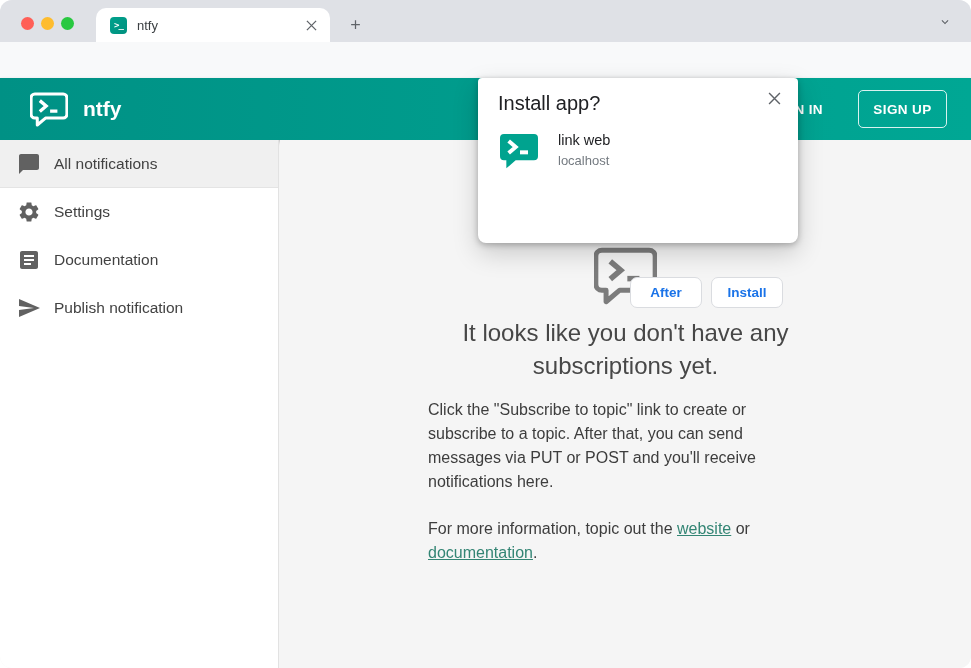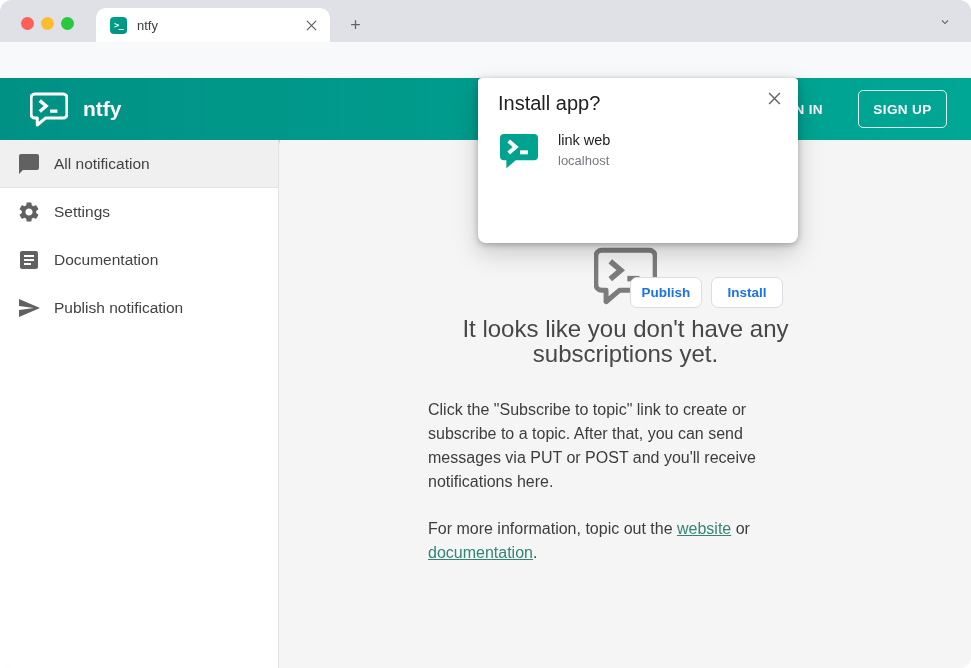--- a/index.html
+++ b/index.html
@@ -43,21 +43,21 @@
   
   .sidebar { position:absolute; left:0; top:140px; width:279px; bottom:0; background:#ffffff; border-right:1px solid #e2e2e2; }
   .side-item { height:48px; display:flex; align-items:center; padding-left:17px; cursor:pointer; }
   .side-item.selected { background:#f0f0f0; border-bottom:1px solid #e4e4e4; }
   .side-ic { width:24px; height:24px; color:#616161; }
   .side-label { margin-left:13px; font-size:15.5px; color:#424242; }
 
   
   .main { position:absolute; left:280px; top:140px; right:0; bottom:0; background:#f5f5f5; }
   .empty-logo { position:absolute; left:0; right:0; margin:auto; top:107px; width:63px; height:58px; color:#7c7c7c; }
-  .empty-heading { position:absolute; left:0; right:0; top:176px; margin:auto; max-width:440px; text-align:center; font-size:24px; line-height:25px; color:#474747; }
+  .empty-heading { position:absolute; left:0; right:0; top:176px; margin:auto; max-width:440px; text-align:center; font-size:24px; line-height:33px; color:#474747; }
   .empty-copy { position:absolute; left:148px; top:258px; width:338px; font-size:16px; line-height:24px; color:#3d3d3d; text-align:left; }
   .empty-copy p + p { margin-top:23px; }
   .tlink { color:#338574; text-decoration:underline; cursor:pointer; }
 
   
   .install-pop { position:absolute; left:478px; top:78px; width:320px; height:165px; background:#ffffff; border-radius:4px 4px 8px 8px; box-shadow:0 2px 6px rgba(0,0,0,.25), 0 10px 26px rgba(0,0,0,.18); z-index:50; }
   .pop-title { position:absolute; left:20px; top:14px; font-size:20px; color:#202124; }
   .pop-close { position:absolute; right:14px; top:10px; width:20px; height:20px; display:flex; align-items:center; justify-content:center; cursor:pointer; }
   .pop-appicon { position:absolute; left:21px; top:54px; width:40px; height:38px; color:#00a38f; }
   .pop-name { position:absolute; left:80px; top:54px; font-size:14.5px; color:#202124; }
@@ -185,21 +185,21 @@
     <div class="spacer"></div>
     <div class="signin">SIGN IN</div>
     <div class="signup">SIGN UP</div>
   </div>
 
   <div class="sidebar">
     <div class="side-item selected">
       <svg class="side-ic" viewBox="0 0 24 24" fill="currentColor">
           <path d="M20 2H4c-1.1 0-2 .9-2 2v18l4-4h14c1.1 0 2-.9 2-2V4c0-1.1-.9-2-2-2z"></path>
         </svg>
-      <span class="side-label">All notification</span>
+      <span class="side-label">All notifications</span>
     </div>
     <div class="side-item">
       <svg class="side-ic" viewBox="0 0 24 24" fill="currentColor">
           <path d="M19.14 12.94c.04-.3.06-.61.06-.94 0-.32-.02-.64-.07-.94l2.03-1.58c.18-.14.23-.41.12-.61l-1.92-3.32c-.12-.22-.37-.29-.59-.22l-2.39.96c-.5-.38-1.03-.7-1.62-.94l-.36-2.54c-.04-.24-.24-.41-.48-.41h-3.84c-.24 0-.43.17-.47.41l-.36 2.54c-.59.24-1.13.57-1.62.94l-2.39-.96c-.22-.08-.47 0-.59.22L2.74 8.87c-.12.21-.08.47.12.61l2.03 1.58c-.05.3-.09.63-.09.94s.02.64.07.94l-2.03 1.58c-.18.14-.23.41-.12.61l1.92 3.32c.12.22.37.29.59.22l2.39-.96c.5.38 1.03.7 1.62.94l.36 2.54c.05.24.24.41.48.41h3.84c.24 0 .44-.17.47-.41l.36-2.54c.59-.24 1.13-.56 1.62-.94l2.39.96c.22.08.47 0 .59-.22l1.92-3.32c.12-.22.07-.47-.12-.61l-2.01-1.58zM12 15.6c-1.98 0-3.6-1.62-3.6-3.6s1.62-3.6 3.6-3.6 3.6 1.62 3.6 3.6-1.62 3.6-3.6 3.6z"></path>
         </svg>
       <span class="side-label">Settings</span>
     </div>
     <div class="side-item">
       <svg class="side-ic" viewBox="0 0 24 24" fill="currentColor">
           <path d="M19 3H5c-1.1 0-2 .9-2 2v14c0 1.1.9 2 2 2h14c1.1 0 2-.9 2-2V5c0-1.1-.9-2-2-2zm-5 14H7v-2h7v2zm3-4H7v-2h10v2zm0-4H7V7h10v2z"></path>
@@ -236,17 +236,17 @@
           <path d="M1 1l10 10M11 1L1 11" stroke="#5f6368" stroke-width="1.3"></path>
         </svg>
     </div>
     <svg class="pop-appicon" viewBox="0 0 24 22">
       <path d="M3 .8h18a2.4 2.4 0 0 1 2.4 2.4v11a2.4 2.4 0 0 1-2.4 2.4H10L4.4 21.4v-4.8H3A2.4 2.4 0 0 1 .6 14.2v-11A2.4 2.4 0 0 1 3 .8z" fill="currentColor"></path>
       <path d="M5.8 5l4.2 3.6-4.2 3.6" fill="none" stroke="#ffffff" stroke-width="2.4"></path>
       <path d="M12.6 11.8h4.8" stroke="#ffffff" stroke-width="2.4"></path>
     </svg>
     <div class="pop-name">link web</div>
     <div class="pop-origin">localhost</div>
-    <div class="pop-btn pop-cancel">Publish</div>
+    <div class="pop-btn pop-cancel">After</div>
     <div class="pop-btn pop-install">Install</div>
   </div>
 
 </div>
 
 </body></html>

